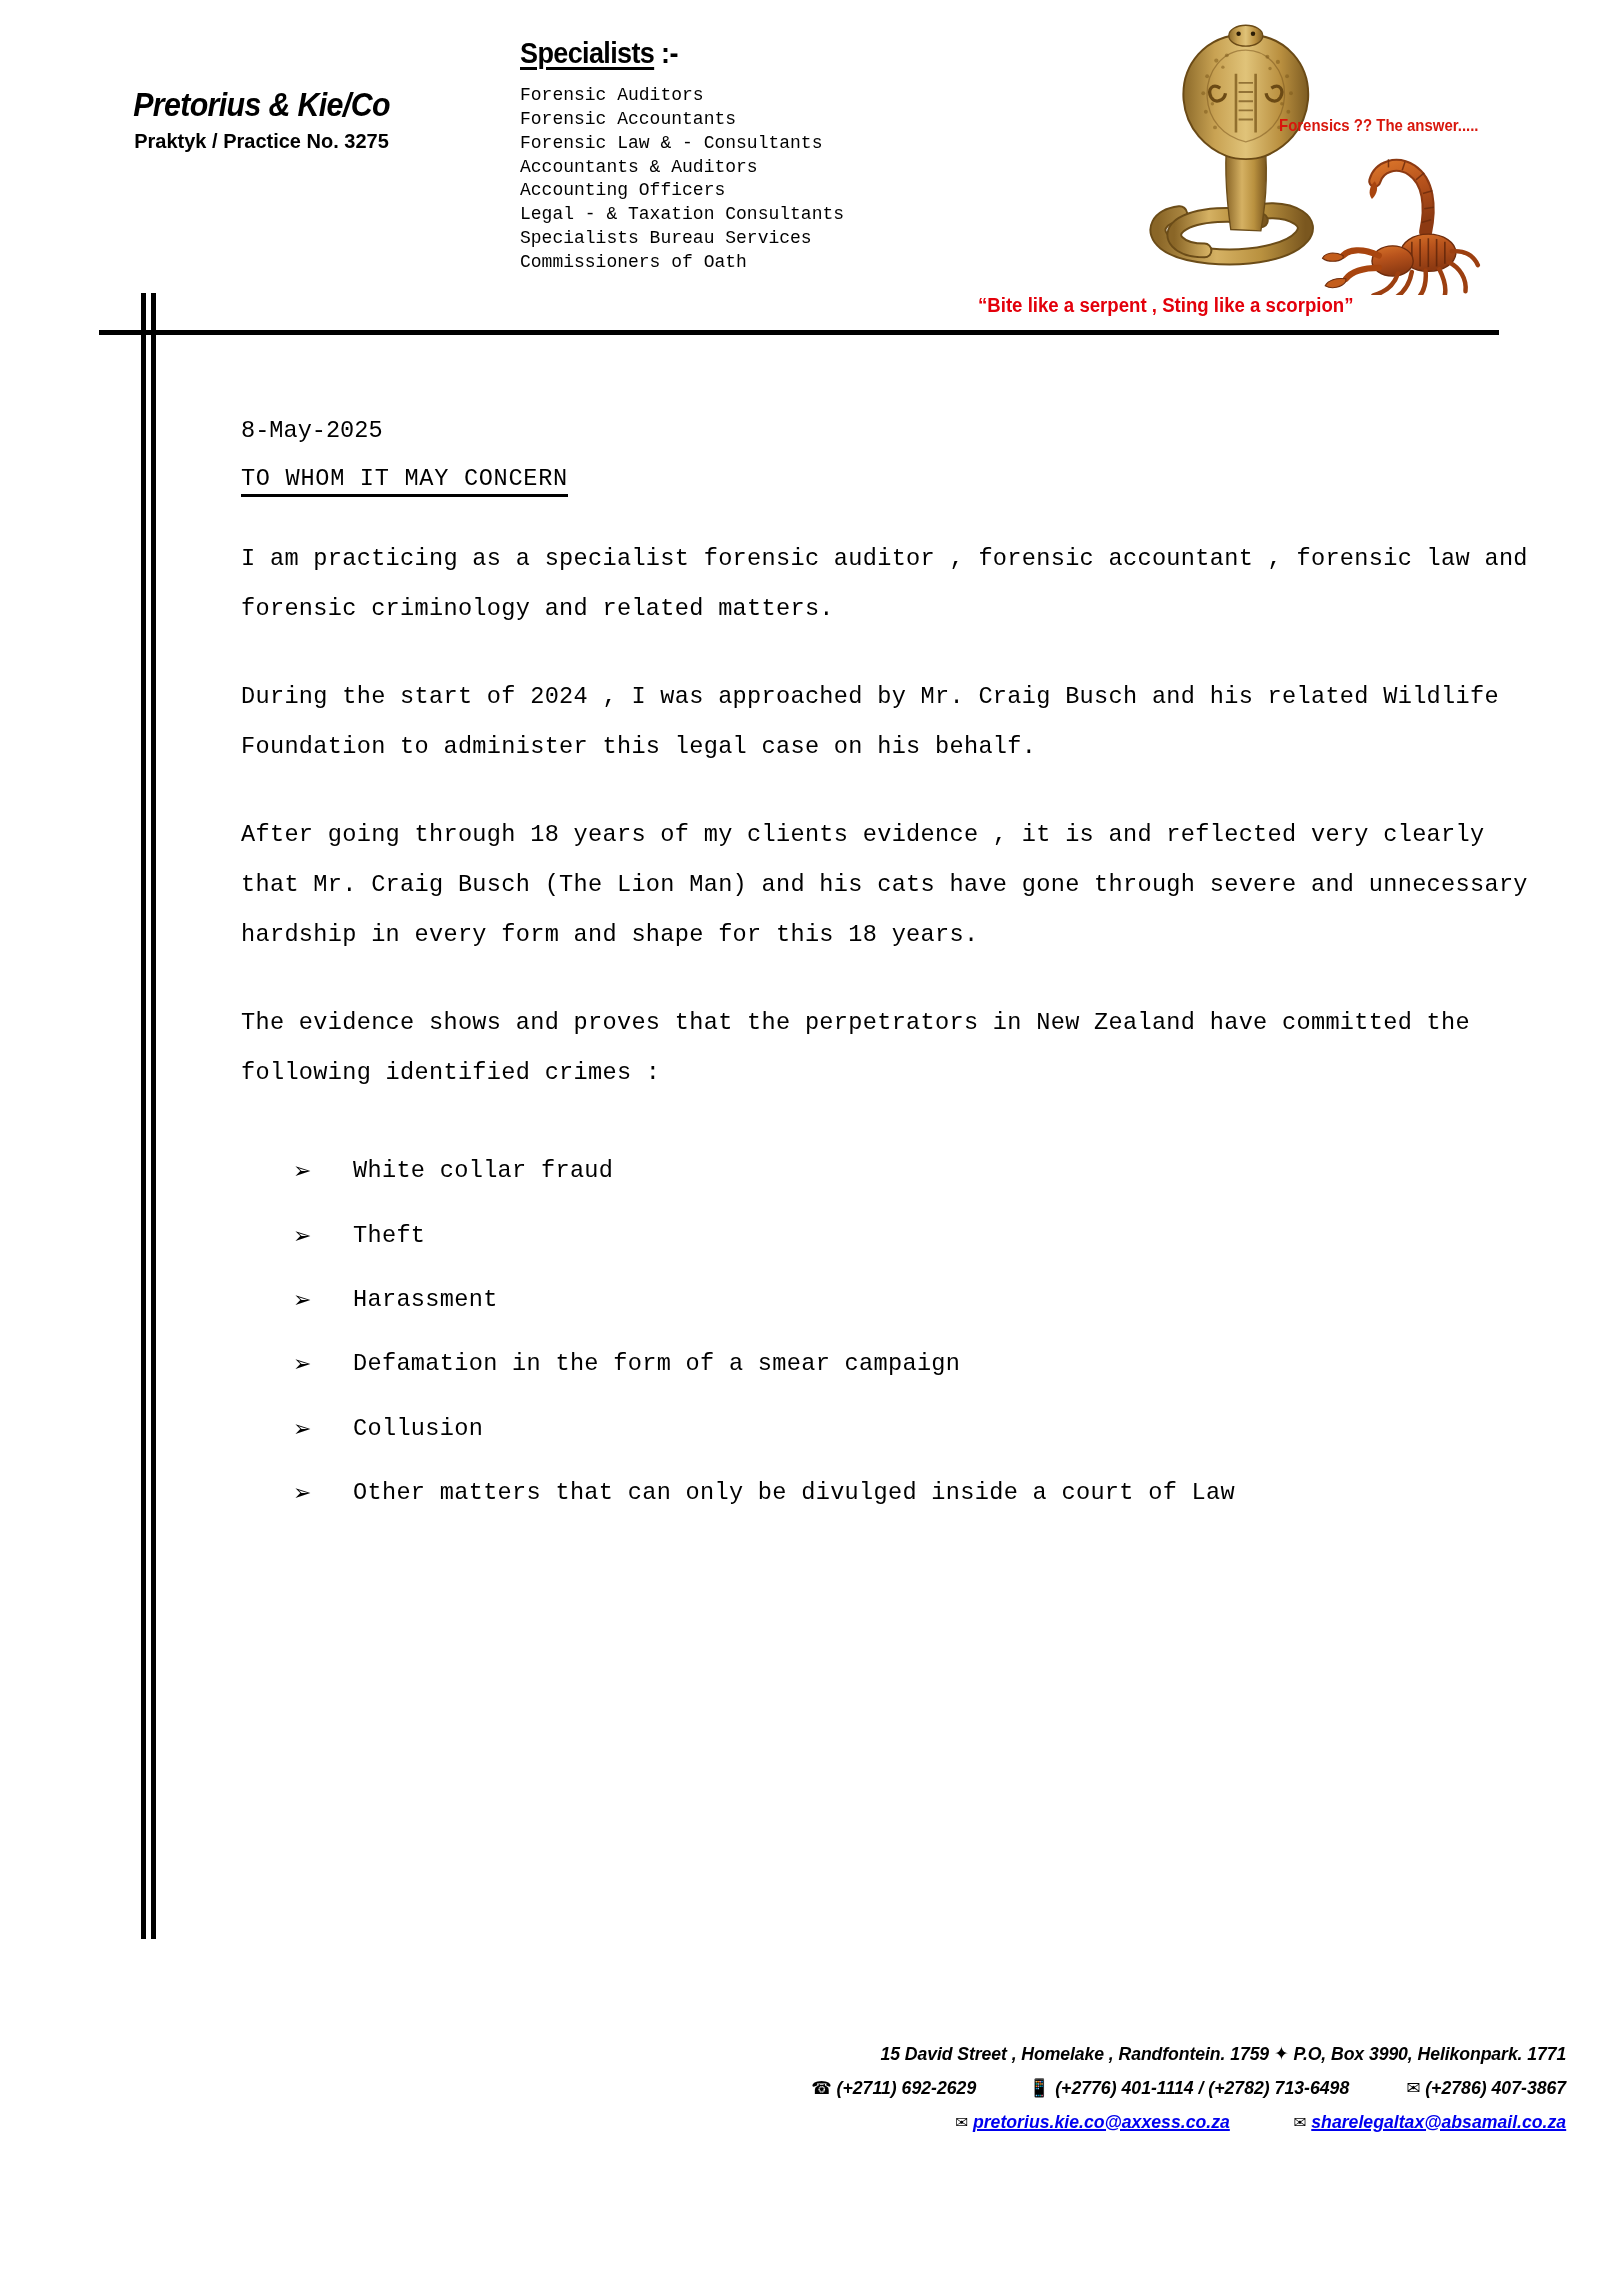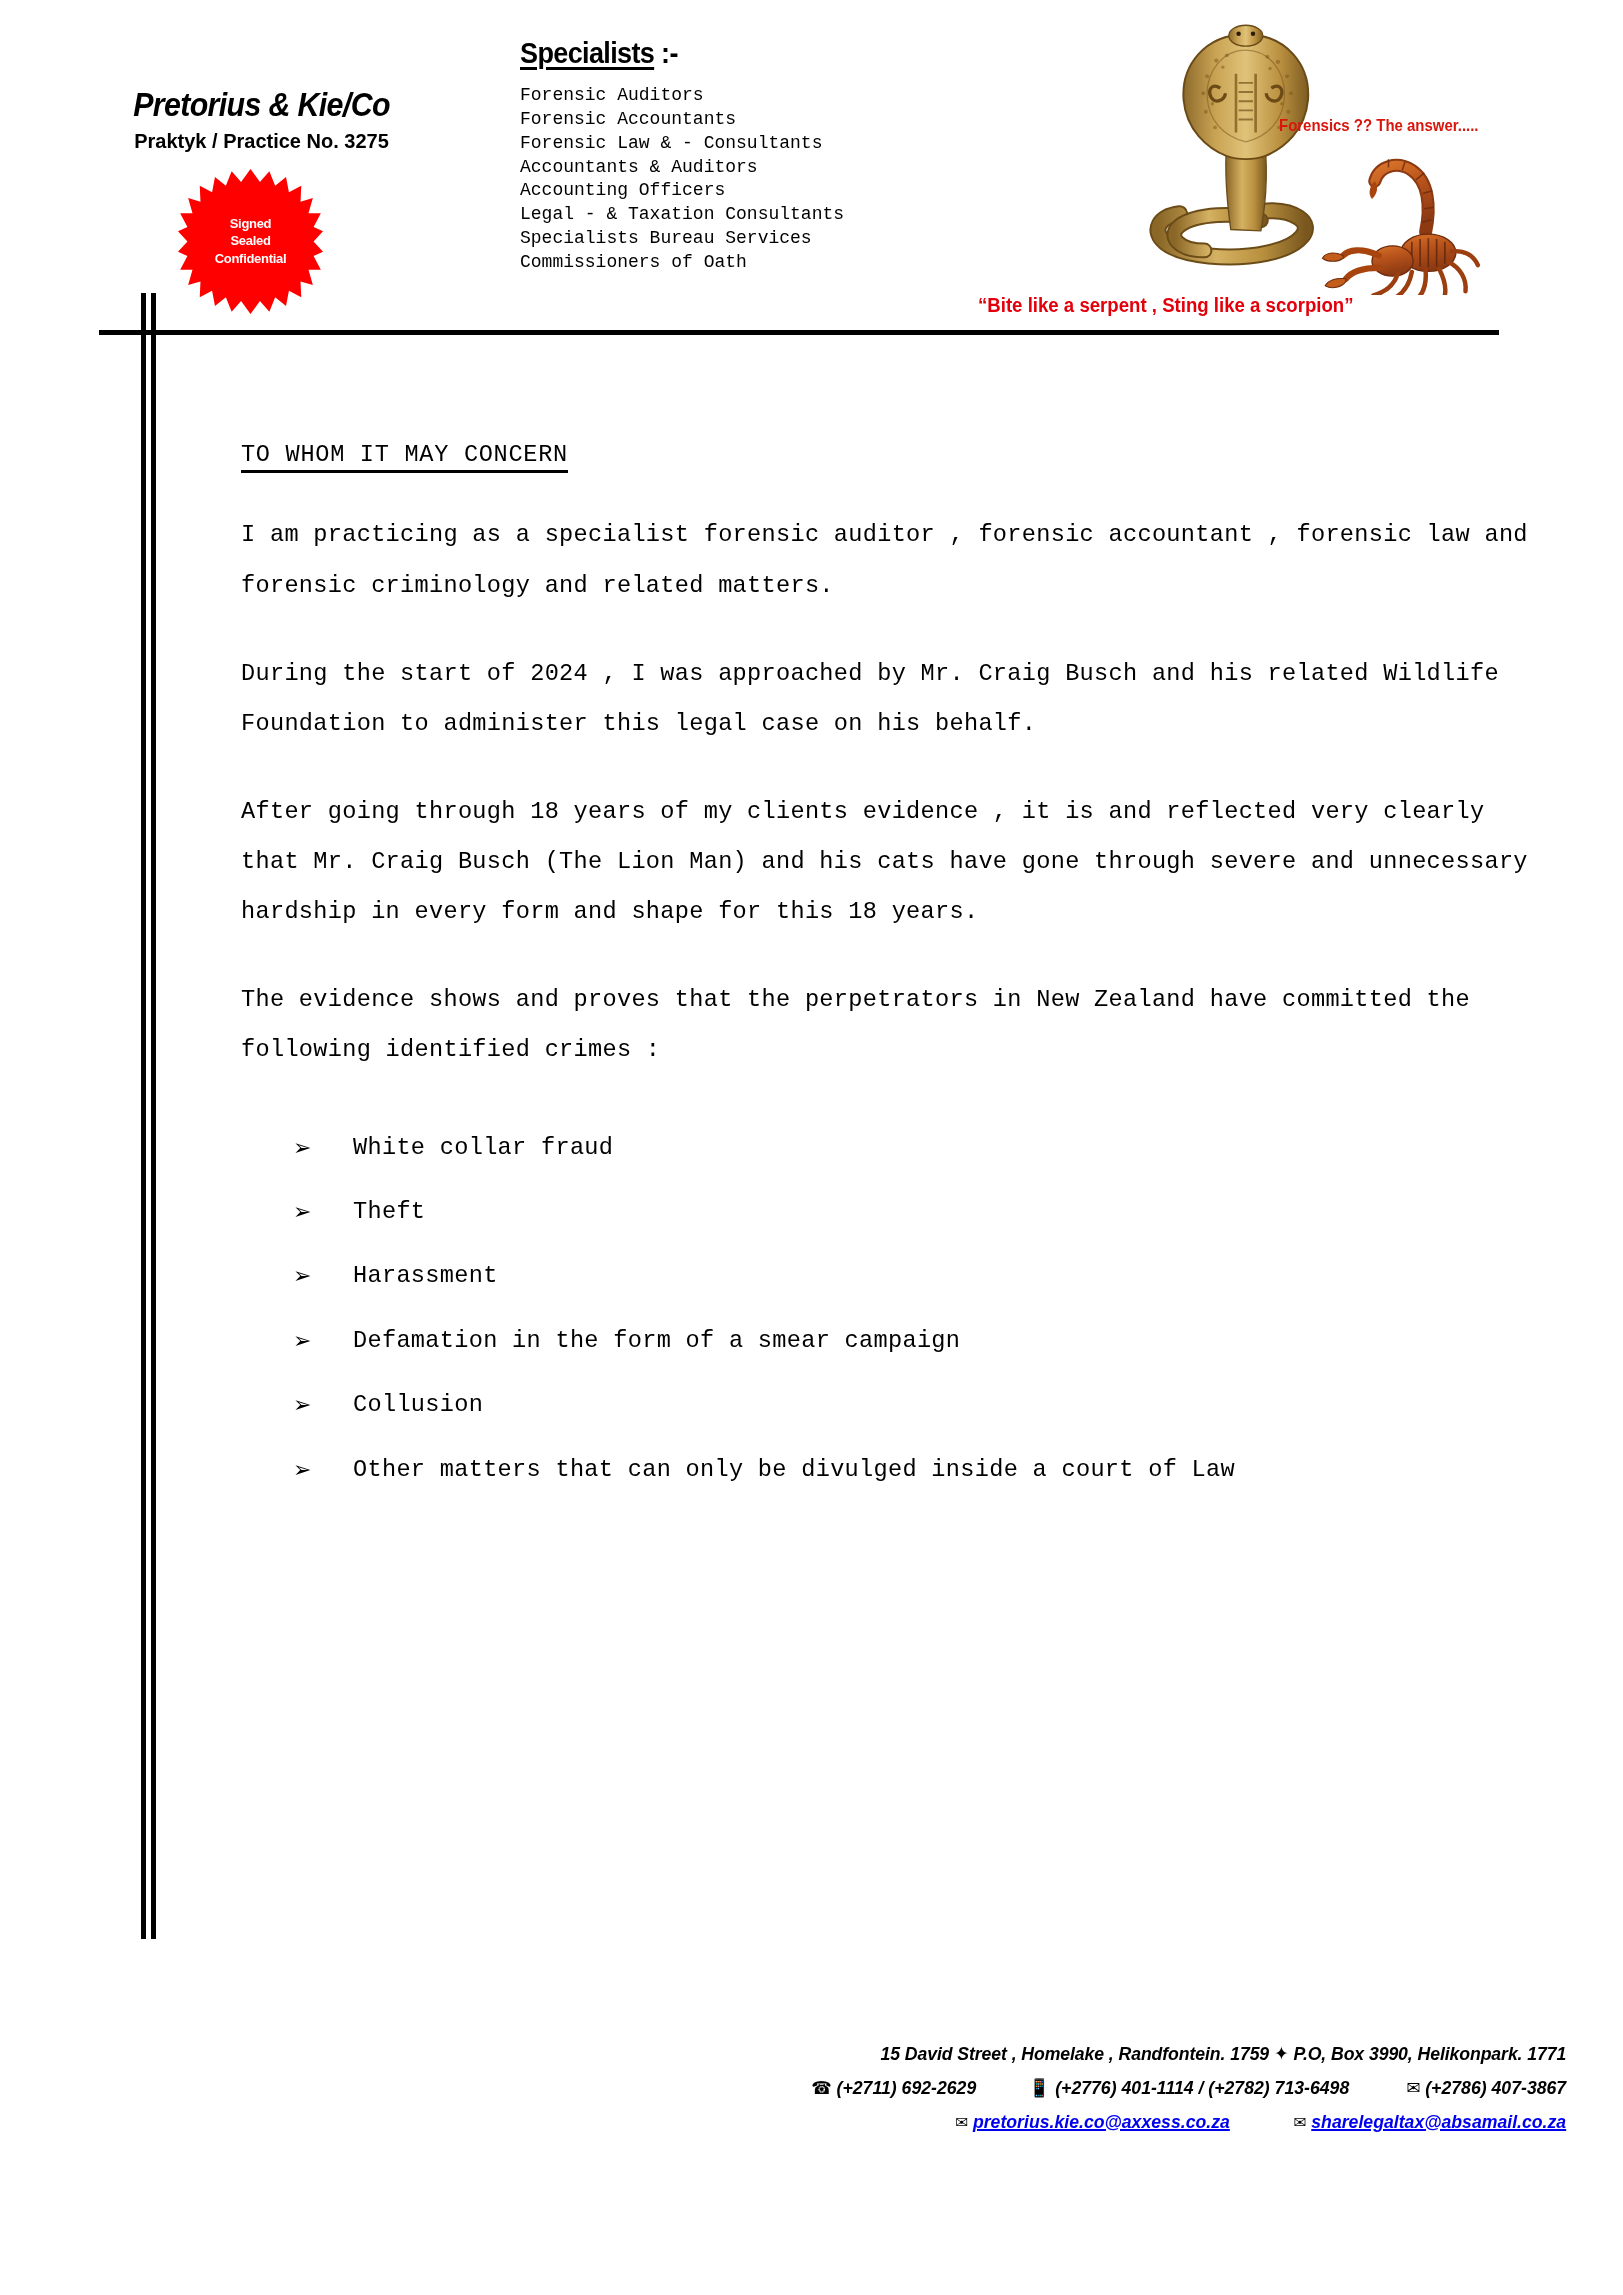--- a/index.html
+++ b/index.html
@@ -289,28 +289,20 @@
 
 <div class="page">
 
   <div class="header">
 
     <div class="brand-block">
       <div class="brand-name">Pretorius &amp; Kie/Co</div>
       <div class="brand-practice">Praktyk / Practice No. 3275</div>
     </div>
 
-    <div class="seal">
-      <div class="seal-burst"></div>
-      <div class="seal-text">
-        <span>Signed</span>
-        <span>Sealed</span>
-        <span>Confidential</span>
-      </div>
-    </div>
 
     <div class="specialists">
       <div class="specialists-title">
         <span class="sp-word">Specialists</span>
         <span>:-</span>
       </div>
       <div class="specialists-list">
         <div>Forensic Auditors</div>
         <div>Forensic Accountants</div>
         <div>Forensic Law &amp; - Consultants</div>
@@ -441,20 +433,21 @@
     <div class="tagline-answer">Forensics ?? The answer.....</div>
     <div class="tagline-bite">“Bite like a serpent , Sting like a scorpion”</div>
 
     <div class="hrule"></div>
   </div>
 
   <div class="vrule-outer"></div>
   <div class="vrule-inner"></div>
 
   <div class="body-area">
+    <div class="doc-date">8-May-2025</div>
     <div class="doc-heading">TO WHOM IT MAY CONCERN</div>
 
     <p class="para">I am practicing as a specialist forensic auditor , forensic accountant , forensic law and forensic criminology and related matters.</p>
     <p class="para tight">During the start of 2024 , I was approached by Mr. Craig Busch and his related Wildlife Foundation to administer this legal case on his behalf.</p>
     <p class="para tight">After going through 18 years of my clients evidence , it is and reflected very clearly that Mr. Craig Busch (The Lion Man) and his cats have gone through severe and unnecessary hardship in every form and shape for this 18 years.</p>
     <p class="para tight">The evidence shows and proves that the perpetrators in New Zealand have committed the following identified crimes :</p>
 
     <ul class="crimes-list">
       <li class="crime-item">
         <span class="crime-bullet">➢</span>

